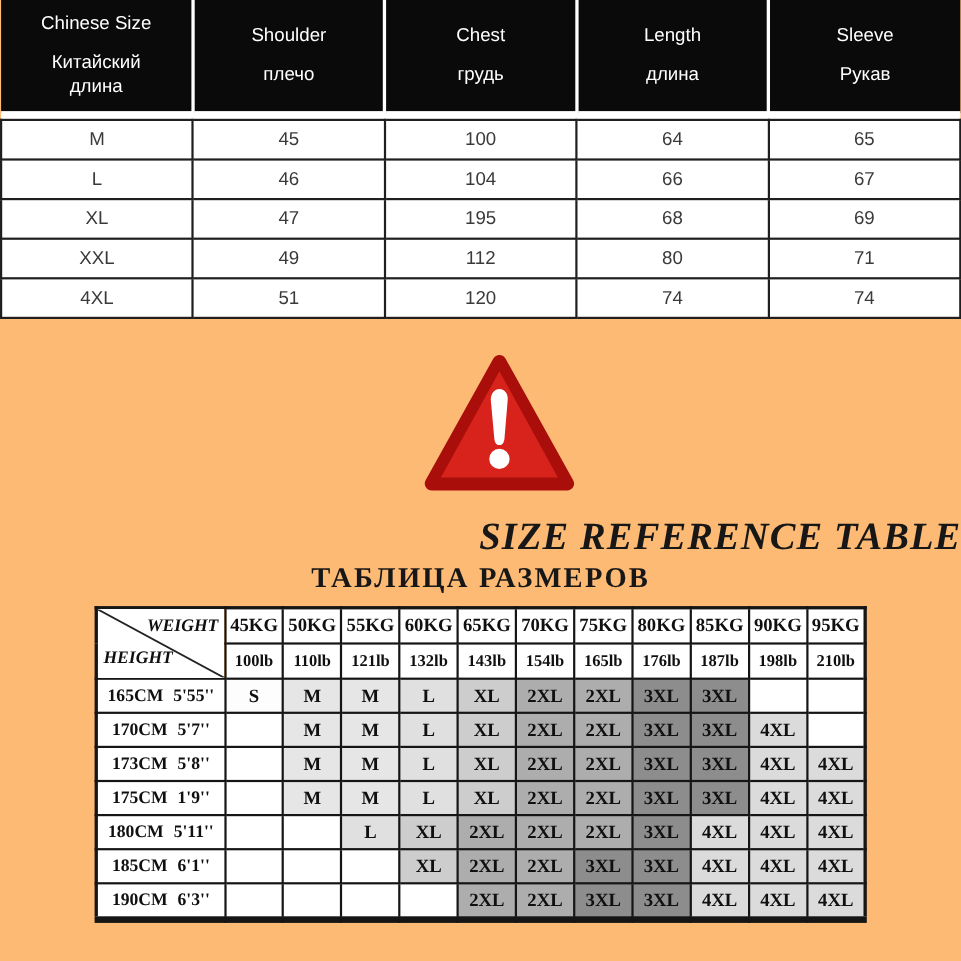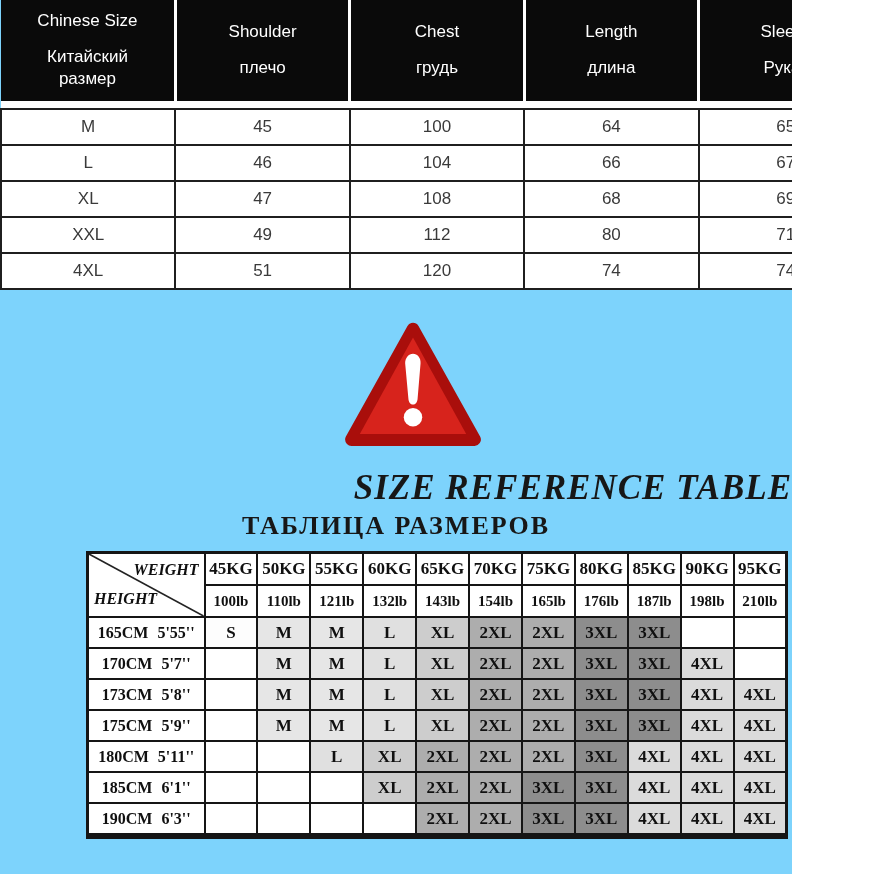--- a/index.html
+++ b/index.html
@@ -1,16 +1,16 @@
 <!DOCTYPE html>
 <html><head>
 <meta charset="utf-8">
 <style>
   html,body{margin:0;padding:0;background:#fff;}
-  .page{position:relative;width:792px;height:874px;background:#7dd3fc;overflow:hidden;
+  .page{position:relative;width:874px;height:874px;background:#fdba74;overflow:hidden;
         font-family:"Liberation Sans",sans-serif;}
 
   
   table.measure{width:874px;border-collapse:collapse;table-layout:fixed;}
   table.measure th{background:#0a0a0a;color:#ffffff;font-weight:400;font-size:17px;
         height:101px;padding:0;border:3px solid #ffffff;border-top:none;vertical-align:middle;}
   table.measure th:first-child{border-left:none;}
   table.measure th:last-child{border-right:none;text-align:center;}
   table.measure th .hwrap{display:flex;flex-direction:column;align-items:center;
         justify-content:center;gap:13px;line-height:1.35;}
@@ -48,21 +48,21 @@
 <body>
 
 <div class="page">
 
   <table class="measure">
     <thead>
       <tr>
           <th>
             <div class="hwrap">
               <div>Chinese Size</div>
-              <div class="narrow">Китайский размер</div>
+              <div class="narrow">Китайский длина</div>
             </div>
           </th>
           <th>
             <div class="hwrap">
               <div>Shoulder</div>
               <div>плечо</div>
             </div>
           </th>
           <th>
             <div class="hwrap">
@@ -98,21 +98,21 @@
         <tr>
           <td>L</td>
           <td>46</td>
           <td>104</td>
           <td>66</td>
           <td>67</td>
         </tr>
         <tr>
           <td>XL</td>
           <td>47</td>
-          <td>108</td>
+          <td>195</td>
           <td>68</td>
           <td>69</td>
         </tr>
         <tr>
           <td>XXL</td>
           <td>49</td>
           <td>112</td>
           <td>80</td>
           <td>71</td>
         </tr>
@@ -214,21 +214,21 @@
           <td style="background: rgb(224, 224, 224);">L</td>
           <td style="background: rgb(205, 205, 205);">XL</td>
           <td style="background: rgb(173, 173, 173);">2XL</td>
           <td style="background: rgb(173, 173, 173);">2XL</td>
           <td style="background: rgb(141, 141, 141);">3XL</td>
           <td style="background: rgb(141, 141, 141);">3XL</td>
           <td style="background: rgb(219, 219, 219);">4XL</td>
           <td style="background: rgb(219, 219, 219);">4XL</td>
         </tr>
         <tr>
-          <th class="hlabel"><span class="cm">175CM</span><span>5'9''</span></th>
+          <th class="hlabel"><span class="cm">175CM</span><span>1'9''</span></th>
           <td style="background: rgb(255, 255, 255);"></td>
           <td style="background: rgb(230, 230, 230);">M</td>
           <td style="background: rgb(230, 230, 230);">M</td>
           <td style="background: rgb(224, 224, 224);">L</td>
           <td style="background: rgb(205, 205, 205);">XL</td>
           <td style="background: rgb(173, 173, 173);">2XL</td>
           <td style="background: rgb(173, 173, 173);">2XL</td>
           <td style="background: rgb(141, 141, 141);">3XL</td>
           <td style="background: rgb(141, 141, 141);">3XL</td>
           <td style="background: rgb(219, 219, 219);">4XL</td>

